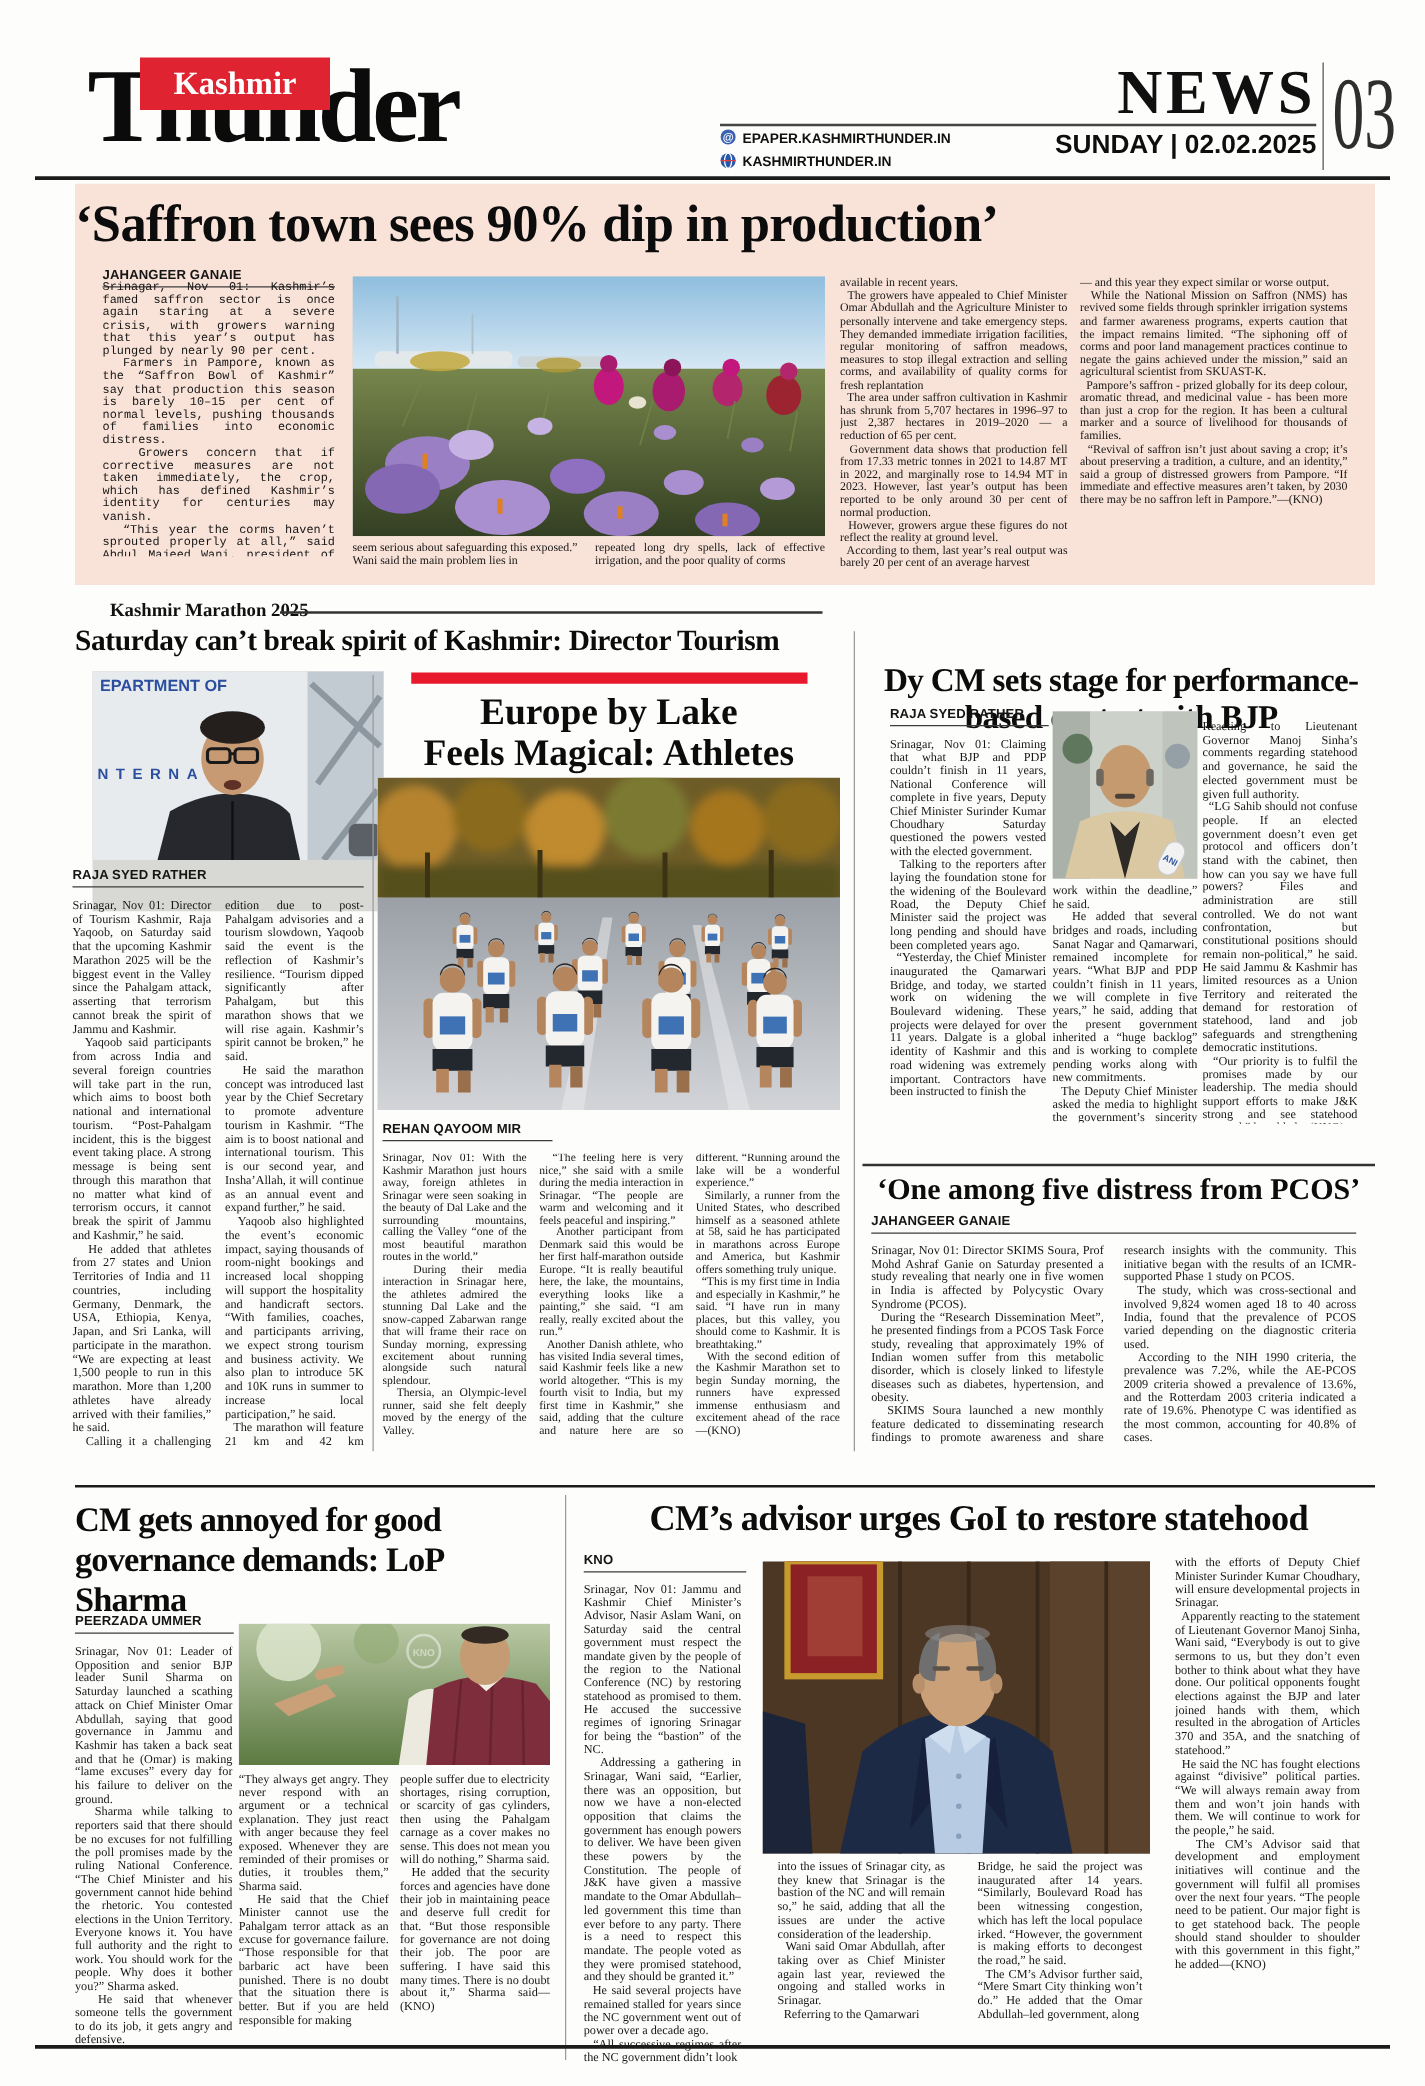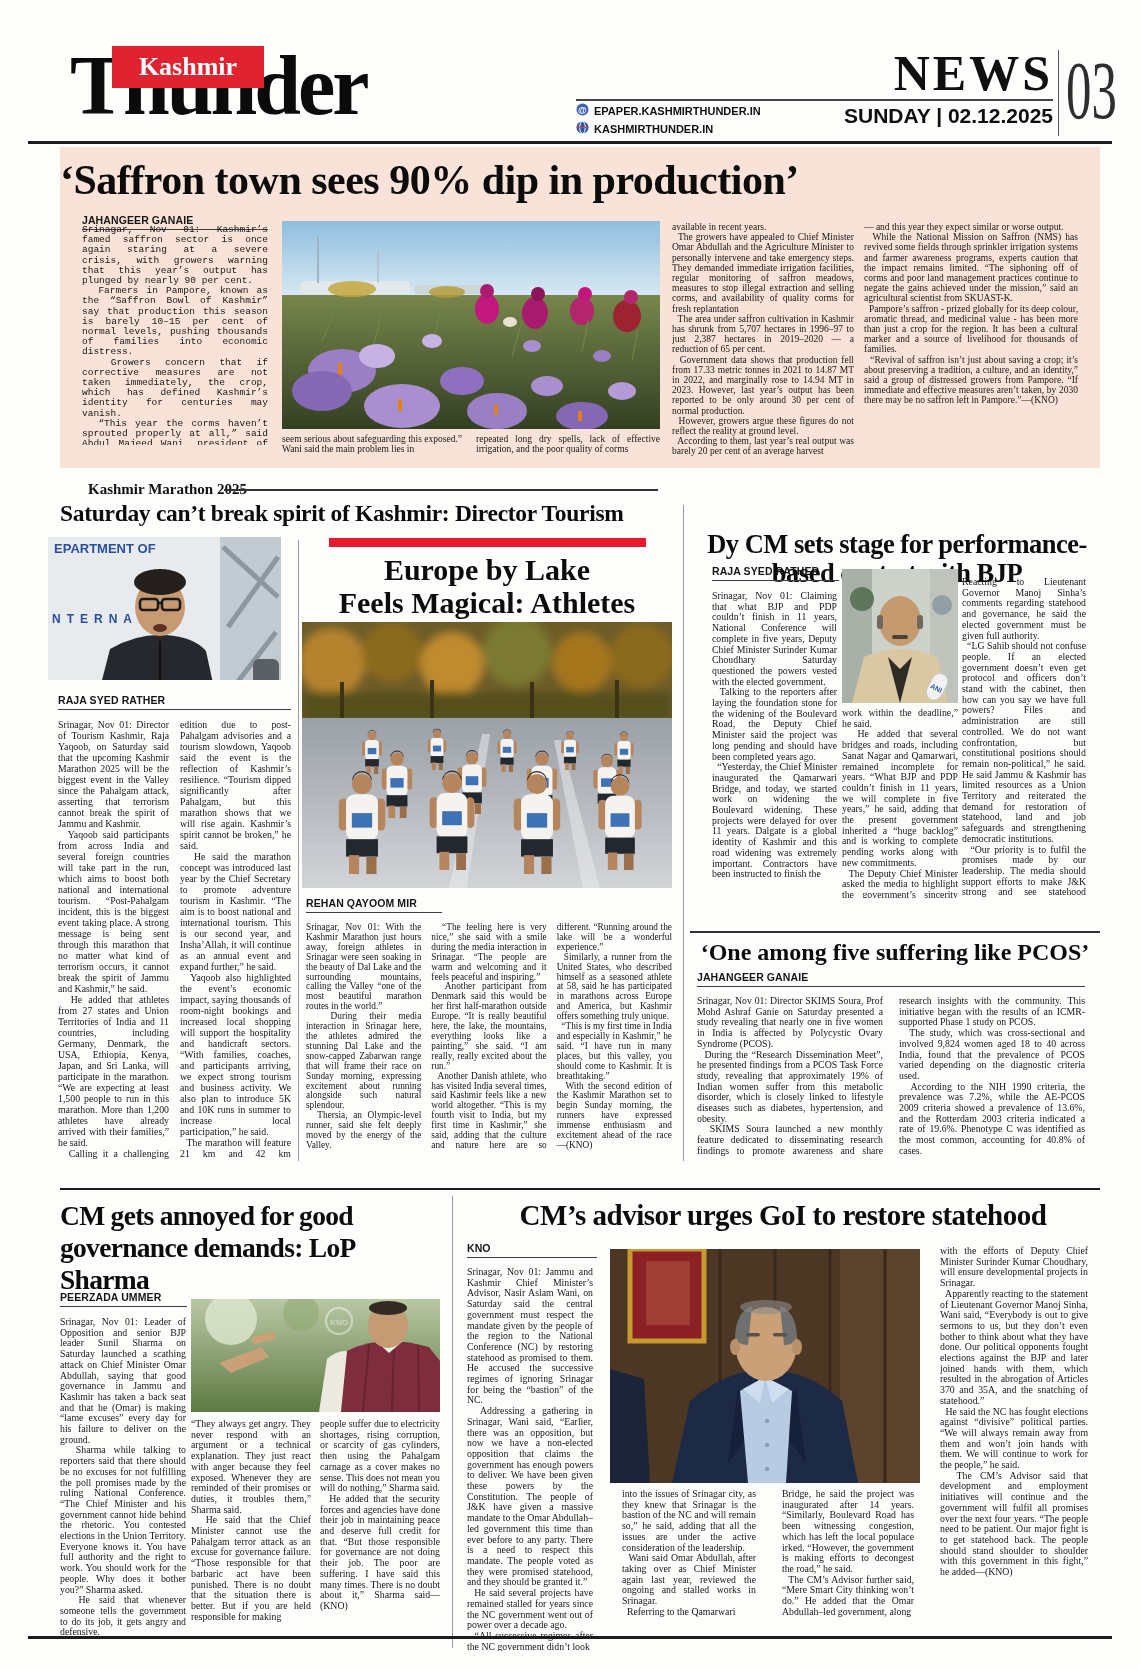--- a/index.html
+++ b/index.html
@@ -41,21 +41,21 @@
 
   <header>
     <div class="abs thunder" style="left:70px;top:40px;">Thunder</div>
     <div class="abs kbox" style="left:112px;top:46px;width:152px;height:42px;">Kashmir</div>
 
     <div class="abs news" style="left:865px;top:46px;width:188px;">NEWS</div>
     <div class="abs vrule" style="left:1058px;top:50px;height:86px;background:#555;"></div>
     <div class="abs pageno" style="left:1066px;top:46px;">03</div>
 
     <div class="abs hrule" style="left:576px;top:99px;width:477px;height:1.5px;background:#444;"></div>
-    <div class="abs dateline" style="left:800px;top:104px;width:253px;">SUNDAY | 02.12.2025</div>
+    <div class="abs dateline" style="left:800px;top:104px;width:253px;">SUNDAY | 02.02.2025</div>
 
     <div class="abs" style="left:576px;top:103px;">
       <div class="linkrow">
         <span>
           <svg width="13" height="13">
               <circle cx="6.5" cy="6.5" r="6" fill="#3a62b0"></circle>
               <text x="6.5" y="9.5" text-anchor="middle" font-size="9" fill="#fff" font-family="Liberation Sans">@</text>
             </svg>
         </span>
         <span>EPAPER.KASHMIRTHUNDER.IN</span>
@@ -158,21 +158,21 @@
   While the National Mission on Saffron (NMS) has revived some fields through sprinkler irrigation systems and farmer awareness programs, experts caution that the impact remains limited. “The siphoning off of corms and poor land management practices continue to negate the gains achieved under the mission,” said an agricultural scientist from SKUAST-K.
   Pampore’s saffron - prized globally for its deep colour, aromatic thread, and medicinal value - has been more than just a crop for the region. It has been a cultural marker and a source of livelihood for thousands of families.
   “Revival of saffron isn’t just about saving a crop; it’s about preserving a tradition, a culture, and an identity,” said a group of distressed growers from Pampore. “If immediate and effective measures aren’t taken, by 2030 there may be no saffron left in Pampore.”—(KNO)</div>
   </section>
 
   <section>
     <div class="abs kicker" style="left:60px;top:481px;margin-left:28px;">Kashmir Marathon 2025</div>
     <div class="abs hrule" style="left:224px;top:489px;width:434px;height:1.5px;background:#333;"></div>
     <div class="abs hl" style="left:60px;top:498px;width:625px;font-size:23.5px;line-height:30px;letter-spacing:-.3px;white-space:nowrap;">Saturday can’t break spirit of Kashmir: Director Tourism</div>
 
-    <div class="abs photo" style="left:48px;top:537px;width:233px;height:143px;">
+    <div class="abs photo" style="left:74px;top:537px;width:233px;height:192px;">
       <svg viewBox="0 0 233 151" width="233" height="151">
         <rect width="233" height="151" fill="#e7ebee"></rect>
         <text x="6" y="16" font-family="Liberation Sans" font-size="13" font-weight="bold" fill="#2b4f9e">EPARTMENT OF</text>
         <text x="198" y="16" font-family="Liberation Sans" font-size="13" font-weight="bold" fill="#2b4f9e">J&amp;K</text>
         <text x="4" y="86" font-family="Liberation Sans" font-size="12" font-weight="bold" letter-spacing="6" fill="#2b4f9e">NTERNA</text>
         <rect x="172" y="0" width="61" height="151" fill="#c3cbd2"></rect>
         <g stroke="#8d979f" stroke-width="5">
             <line x1="175" y1="10" x2="230" y2="60"></line>
             <line x1="230" y1="20" x2="180" y2="90"></line>
             <line x1="185" y1="151" x2="228" y2="95"></line>
@@ -310,21 +310,21 @@
     <div class="abs bt" style="left:842px;top:708px;width:116px;height:190px;">work within the deadline,” he said.
   He added that several bridges and roads, including Sanat Nagar and Qamarwari, remained incomplete for years. “What BJP and PDP couldn’t finish in 11 years, we will complete in five years,” he said, adding that the present government inherited a “huge backlog” and is working to complete pending works along with new commitments.
   The Deputy Chief Minister asked the media to highlight the government’s sincerity and development work instead of “propaganda by previous regimes.”</div>
     <div class="abs bt" style="left:962px;top:577px;width:124px;height:322px;">Reacting to Lieutenant Governor Manoj Sinha’s comments regarding statehood and governance, he said the elected government must be given full authority.
   “LG Sahib should not confuse people. If an elected government doesn’t even get protocol and officers don’t stand with the cabinet, then how can you say we have full powers? Files and administration are still controlled. We do not want confrontation, but constitutional positions should remain non-political,” he said. He said Jammu &amp; Kashmir has limited resources as a Union Territory and reiterated the demand for restoration of statehood, land and job safeguards and strengthening democratic institutions.
   “Our priority is to fulfil the promises made by our leadership. The media should support efforts to make J&amp;K strong and see statehood restored,” he added—(KNO)</div>
   </section>
 
   <section>
     <div class="abs hrule" style="left:690px;top:931px;width:410px;height:1.5px;background:#333;"></div>
-    <div class="abs hl" style="left:690px;top:938px;width:410px;text-align:center;font-size:24px;line-height:28px;">‘One among five suffering like PCOS’</div>
+    <div class="abs hl" style="left:690px;top:938px;width:410px;text-align:center;font-size:24px;line-height:28px;">‘One among five distress from PCOS’</div>
     <div class="abs byline" style="left:697px;top:971px;width:388px;">JAHANGEER GANAIE</div>
     <div class="abs bt cols2" style="left:697px;top:996px;width:388px;height:167px;column-gap:16px;">Srinagar, Nov 01: Director SKIMS Soura, Prof Mohd Ashraf Ganie on Saturday presented a study revealing that nearly one in five women in India is affected by Polycystic Ovary Syndrome (PCOS).
   During the “Research Dissemination Meet”, he presented findings from a PCOS Task Force study, revealing that approximately 19% of Indian women suffer from this metabolic disorder, which is closely linked to lifestyle diseases such as diabetes, hypertension, and obesity.
   SKIMS Soura launched a new monthly feature dedicated to disseminating research findings to promote awareness and share research insights with the community. This initiative began with the results of an ICMR-supported Phase 1 study on PCOS.
   The study, which was cross-sectional and involved 9,824 women aged 18 to 40 across India, found that the prevalence of PCOS varied depending on the diagnostic criteria used.
   According to the NIH 1990 criteria, the prevalence was 7.2%, while the AE-PCOS 2009 criteria showed a prevalence of 13.6%, and the Rotterdam 2003 criteria indicated a rate of 19.6%. Phenotype C was identified as the most common, accounting for 40.8% of cases.
   The study also highlighted significant metabolic comorbidities among women with PCOS; 43.2% were obese, 91.9% had dyslipidaemia, 32.9% suffered from non-alcoholic fatty liver disease (NAFLD), and 24.9% had metabolic syndrome. Additionally, 3.4% had diabetes, and 8.3% experienced hypertension.—(KNO)</div>
   </section>
 
   <div class="abs hrule" style="left:60px;top:1188px;width:1040px;height:2px;"></div>

